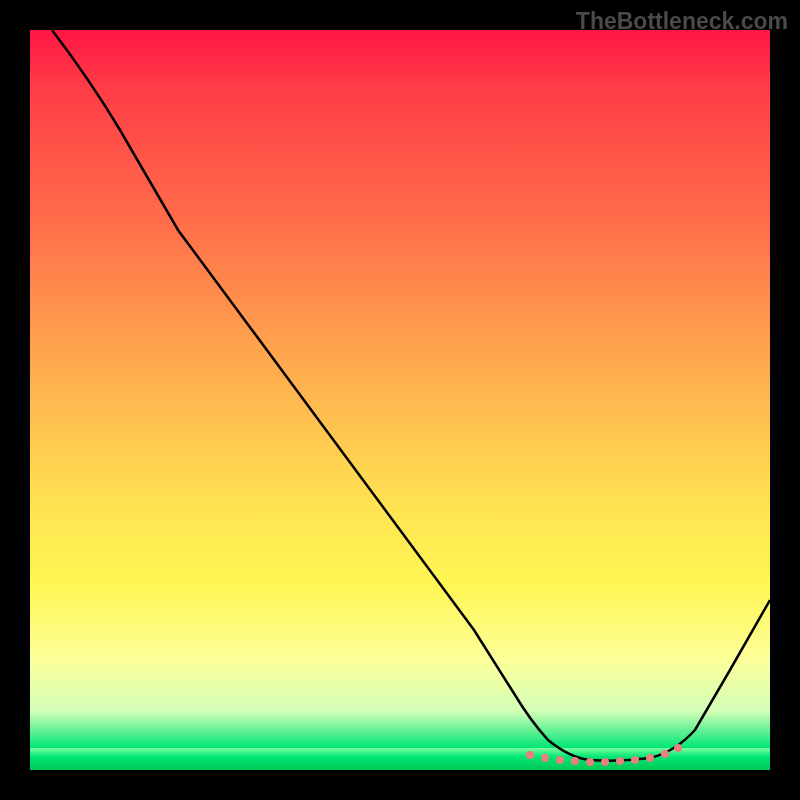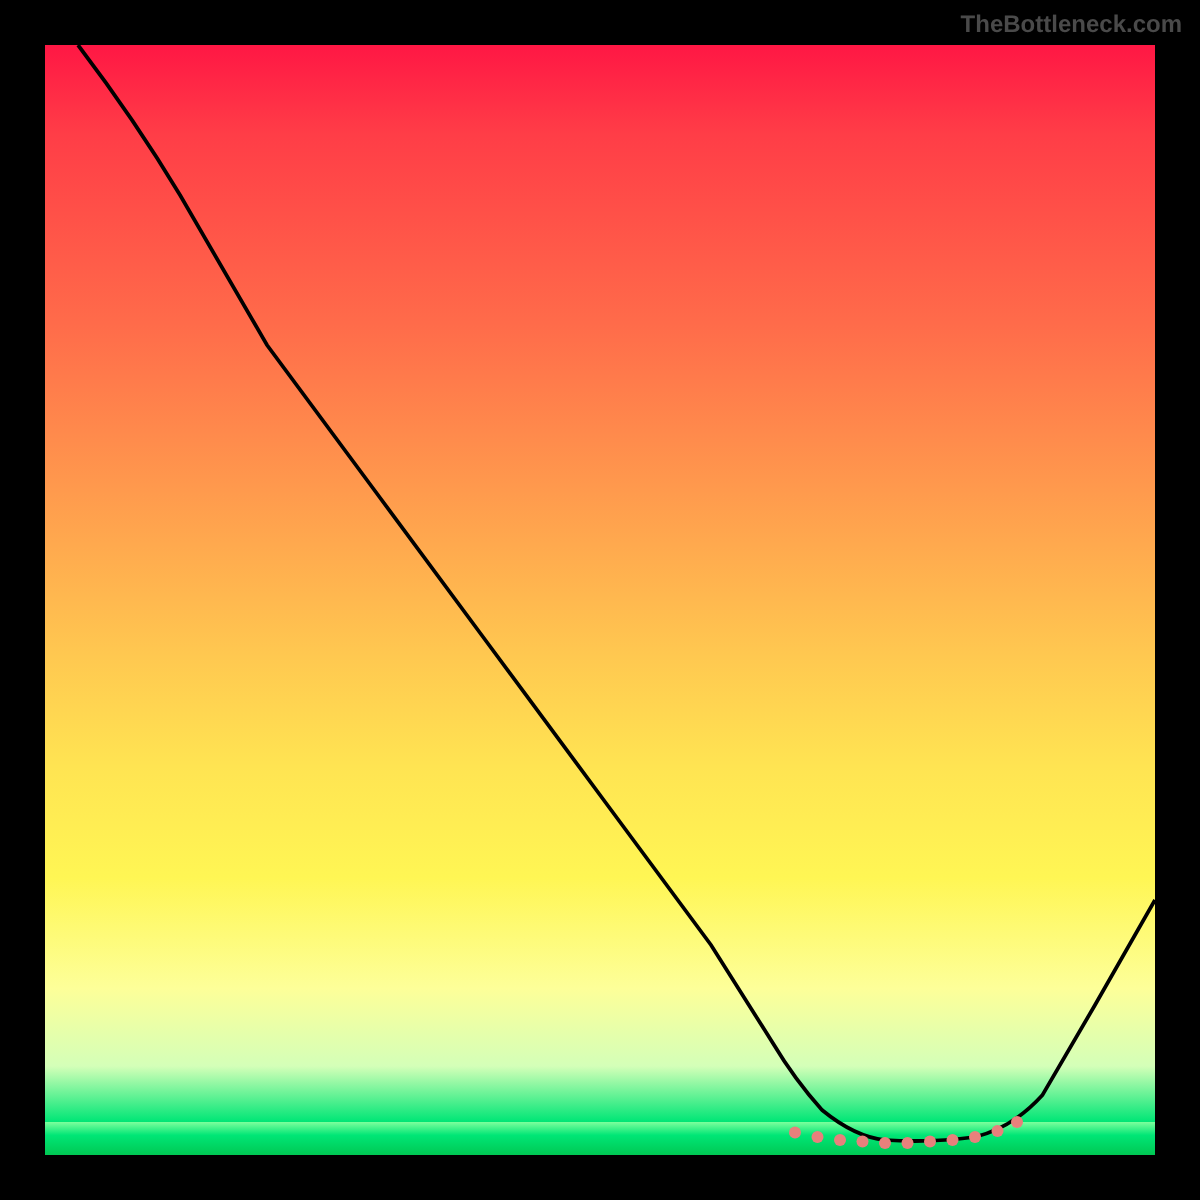--- a/index.html
+++ b/index.html
@@ -12,21 +12,21 @@
       height: 800px;
       background: #000;
       position: relative;
       font-family: Arial, sans-serif;
     }
     .watermark {
       position: absolute;
       top: 8px;
       right: 12px;
       color: #4a4a4a;
-      font-size: 16px;
+      font-size: 23px;
       font-weight: bold;
       z-index: 10;
     }
     .chart-container {
       position: absolute;
       top: 30px;
       left: 30px;
       width: 740px;
       height: 740px;
       background: linear-gradient(to bottom,

